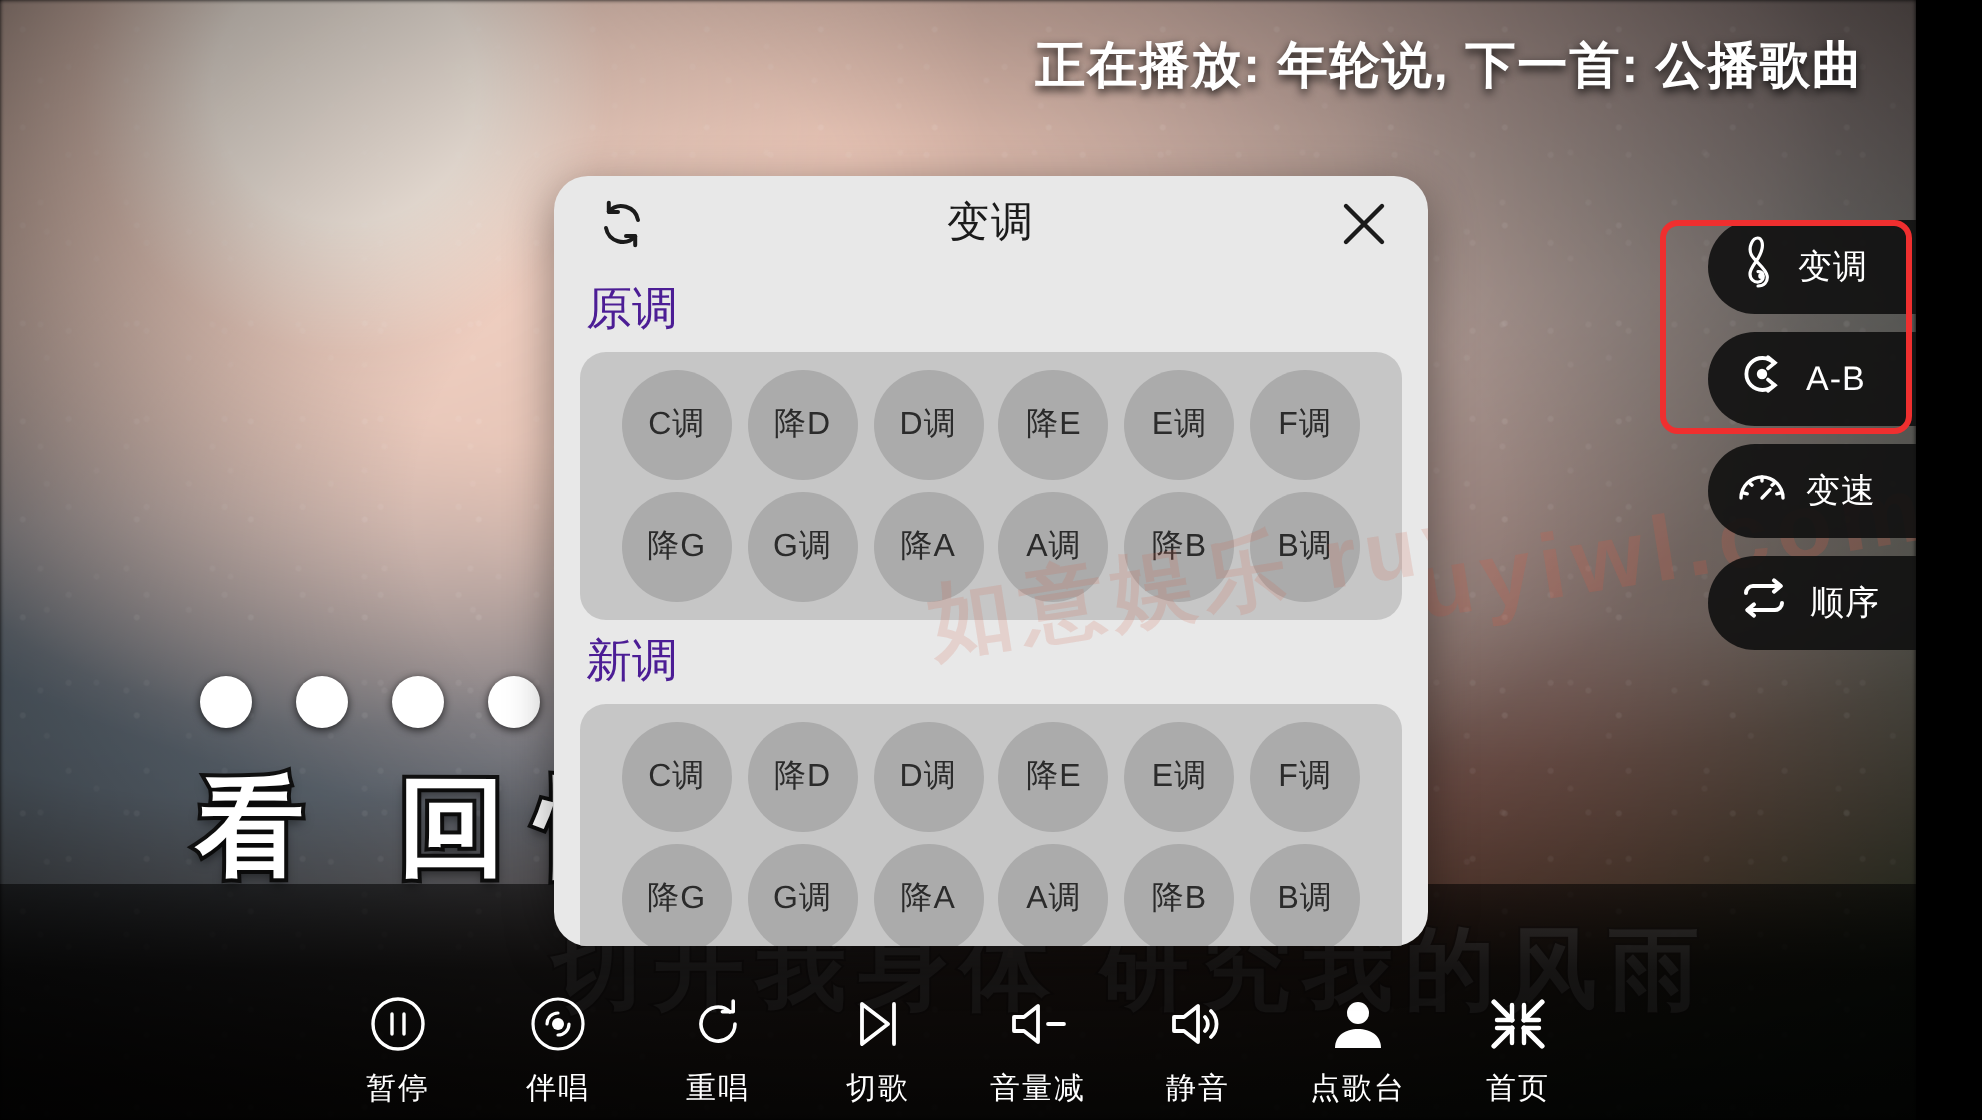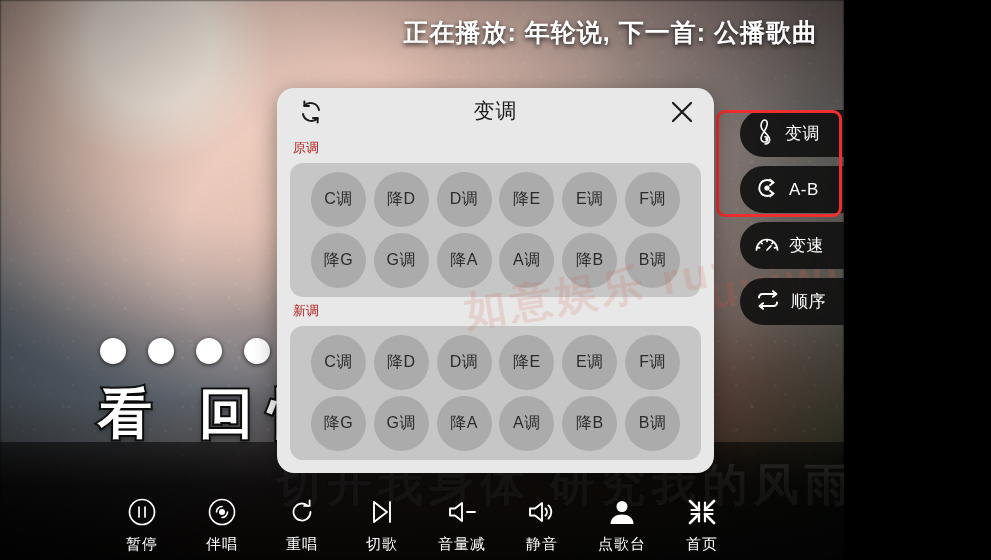--- a/index.html
+++ b/index.html
@@ -1,17 +1,17 @@
 <!DOCTYPE html>
 <html><head>
 <meta charset="utf-8">
 <style>
   html,body{margin:0;padding:0;background:#000;}
   body{width:991px;height:560px;overflow:hidden;font-family:"Liberation Sans","DejaVu Sans",sans-serif;}
-  #app{position:relative;width:844px;height:560px;overflow:hidden;background:#0a0a0a;text-decoration:underline;}
+  #app{position:relative;width:958px;height:560px;overflow:hidden;background:#0a0a0a;text-decoration:underline;}
 
   
   .video-bg{position:absolute;inset:0;
     background:
       radial-gradient(circle at 18% 8%, rgba(255,245,235,0.95) 0 7%, rgba(246,214,200,0.75) 14%, rgba(0,0,0,0) 34%),
       radial-gradient(ellipse at 30% 22%, rgba(235,196,180,0.85) 0 16%, rgba(0,0,0,0) 46%),
       radial-gradient(ellipse at 56% 12%, rgba(212,180,168,0.55) 0 18%, rgba(0,0,0,0) 50%),
       radial-gradient(ellipse at 76% 10%, rgba(170,150,150,0.5) 0 16%, rgba(0,0,0,0) 46%),
       radial-gradient(ellipse at 88% 40%, rgba(150,170,170,0.45) 0 18%, rgba(0,0,0,0) 52%),
       radial-gradient(ellipse at 12% 58%, rgba(120,150,175,0.55) 0 16%, rgba(0,0,0,0) 48%),
@@ -76,21 +76,21 @@
   .navbtn .lbl{font-size:15px;letter-spacing:1px;white-space:nowrap;}
   .navbtn .ic{height:32px;display:flex;align-items:center;justify-content:center;}
 
   
   .modal{position:absolute;left:277px;top:88px;width:437px;height:385px;background:#e8e8e8;border-radius:17px;
     box-shadow:0 6px 24px rgba(0,0,0,.42);overflow:hidden;}
   .modal-head{position:relative;height:46px;display:flex;align-items:center;justify-content:center;}
   .modal-title{font-size:21px;color:#1b1b1b;letter-spacing:1px;}
   .modal-reset{position:absolute;left:20px;top:10px;width:28px;height:28px;}
   .modal-close{position:absolute;right:18px;top:10px;width:28px;height:28px;}
-  .sec-label{font-size:13px;color:#b91c1c;margin:5px 0 6px 16px;}
+  .sec-label{font-size:23px;color:#4c1d95;margin:5px 0 6px 16px;}
   .key-panel{margin:0 13px;background:#c6c6c6;border-radius:13px;padding:9px 18px;
     display:grid;grid-template-columns:repeat(6,1fr);gap:6px 2px;}
   .key{width:55px;height:55px;border-radius:50%;background:#ababab;display:flex;align-items:center;justify-content:center;
     color:#2b2b2b;font-size:16px;letter-spacing:.5px;margin:0 auto;}
   .modal-wm{position:absolute;left:185px;top:160px;font-size:42px;font-weight:bold;color:rgba(214,92,70,.16);
     letter-spacing:4px;white-space:nowrap;transform:rotate(-9deg);pointer-events:none;}
 </style>
 </head>
 <body>
 

